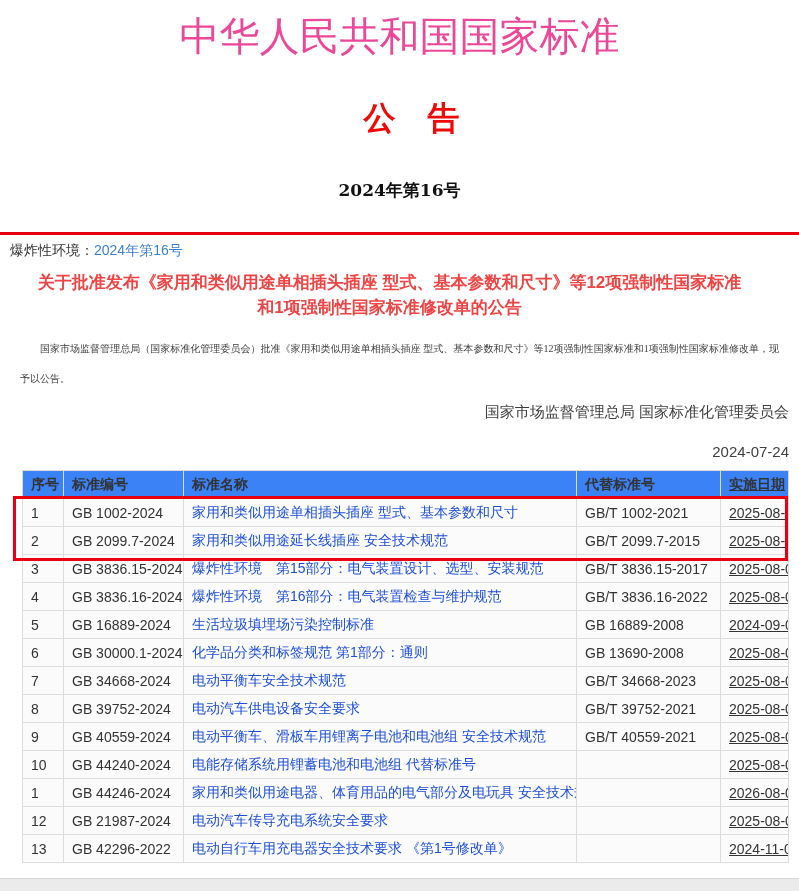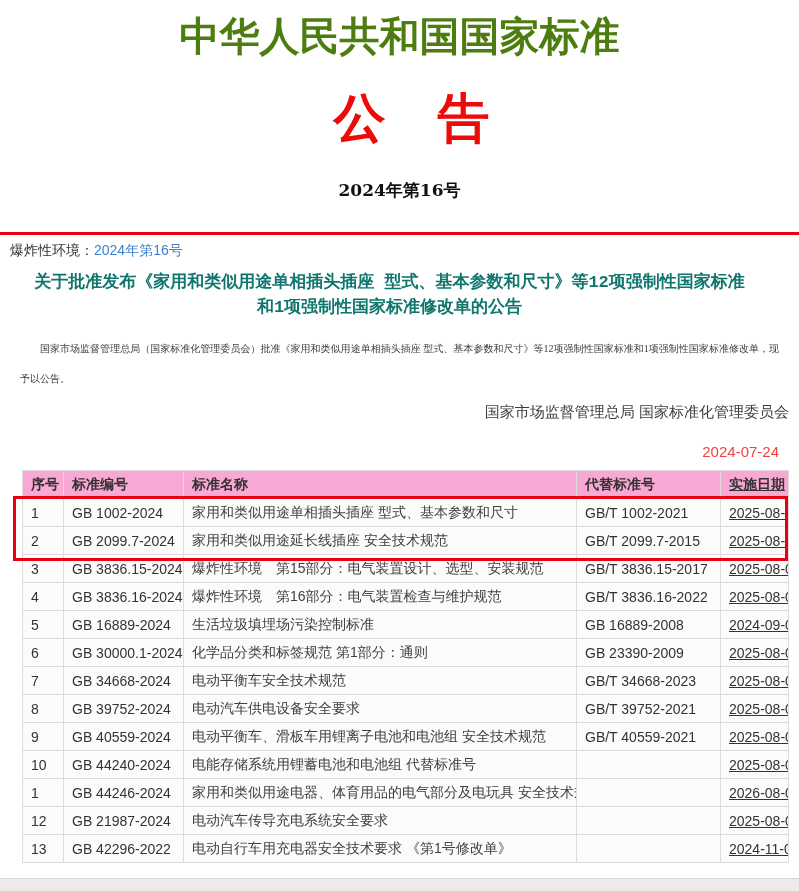--- a/index.html
+++ b/index.html
@@ -9,31 +9,31 @@
     background: #ffffff;
     overflow: hidden;
     position: relative;
     font-family: "Liberation Sans", sans-serif;
     color: #404040;
   }
   .main-title {
     margin: 12px 0 0 0;
     text-align: center;
     font-family: "DejaVu Serif", serif;
-    font-weight: bold;
+    font-weight: normal;
     font-size: 40px;
     line-height: 48px;
-    color: #4d7c0f;
+    color: #ec4899;
   }
   .announce-title {
     margin: 34px 0 0 0;
     text-align: center;
     font-family: "DejaVu Serif", serif;
     font-weight: bold;
-    font-size: 52px;
+    font-size: 32px;
     line-height: 48px;
     color: #ef0a0a;
     padding-left: 24px;
   }
   .issue-no {
     margin: 38px 0 0 0;
     text-align: center;
     font-family: "DejaVu Serif", serif;
     font-weight: bold;
     font-size: 17px;
@@ -56,46 +56,45 @@
     color: #3c7fd0;
     text-decoration: none;
     cursor: pointer;
   }
   .notice-heading {
     margin: 11px 54px 0 34px;
     text-align: center;
     font-size: 17px;
     font-weight: bold;
     line-height: 25px;
-    color: #0f766e;
-    font-family: Liberation Mono, monospace;
+    color: #ef4444;
   }
   .body-para {
     margin: 14px 20px 0 20px;
     font-size: 10px;
     line-height: 30px;
     text-indent: 2em;
     color: #3d3d3d;
     text-align: justify;
     font-family: Liberation Serif, serif;
   }
   .signature {
     margin: 8px 10px 0 0;
     text-align: right;
     font-size: 15px;
     line-height: 19px;
     color: #3d3d3d;
     padding-left: 21px;
   }
   .doc-date {
-    margin: 21px 20px 0 0;
+    margin: 21px 10px 0 0;
     text-align: right;
     font-size: 15px;
     line-height: 19px;
-    color: #ef4444;
+    color: #404040;
   }
   .table-wrap {
     position: relative;
     margin: 9px 22px 0 22px;
   }
   table.standards {
     width: 755px;
     border-collapse: collapse;
     table-layout: fixed;
     font-size: 14px;
@@ -104,29 +103,29 @@
     border: 1px solid #dcdcdc;
     padding: 0 8px;
     text-align: left;
     overflow: hidden;
     white-space: nowrap;
   }
   table.standards th {
     height: 28px;
     font-weight: bold;
     color: #333333;
-    background: #f9a8d4;
+    background: #3b82f6;
   }
   table.standards td {
     height: 28px;
     color: #333333;
     background: #fbfbfb;
   }
   td.name-cell a {
-    color: #404040;
+    color: #1d4ed8;
     text-decoration: none;
     cursor: pointer;
   }
   .c0 { width: 41px; }
   .c1 { width: 120px; }
   .c2 { width: 393px; }
   .c3 { width: 144px; }
   .c4 { width: 68px; text-decoration: underline; }
   .highlight-box {
     position: absolute;
@@ -214,21 +213,21 @@
           <td class="c0">5</td>
           <td class="c1">GB 16889-2024</td>
           <td class="c2 name-cell"><a href="#">生活垃圾填埋场污染控制标准</a></td>
           <td class="c3">GB 16889-2008</td>
           <td class="c4">2024-09-01</td>
         </tr>
         <tr>
           <td class="c0">6</td>
           <td class="c1">GB 30000.1-2024</td>
           <td class="c2 name-cell"><a href="#">化学品分类和标签规范 第1部分：通则</a></td>
-          <td class="c3">GB 23390-2009</td>
+          <td class="c3">GB 13690-2008</td>
           <td class="c4">2025-08-01</td>
         </tr>
         <tr>
           <td class="c0">7</td>
           <td class="c1">GB 34668-2024</td>
           <td class="c2 name-cell"><a href="#">电动平衡车安全技术规范</a></td>
           <td class="c3">GB/T 34668-2023</td>
           <td class="c4">2025-08-01</td>
         </tr>
         <tr>

